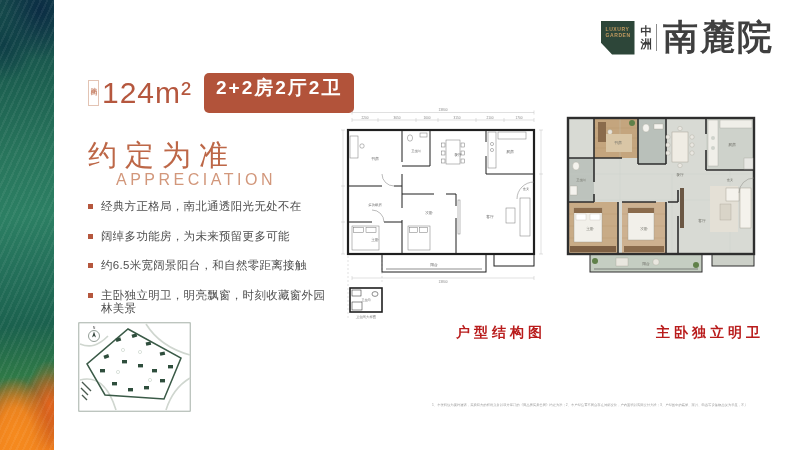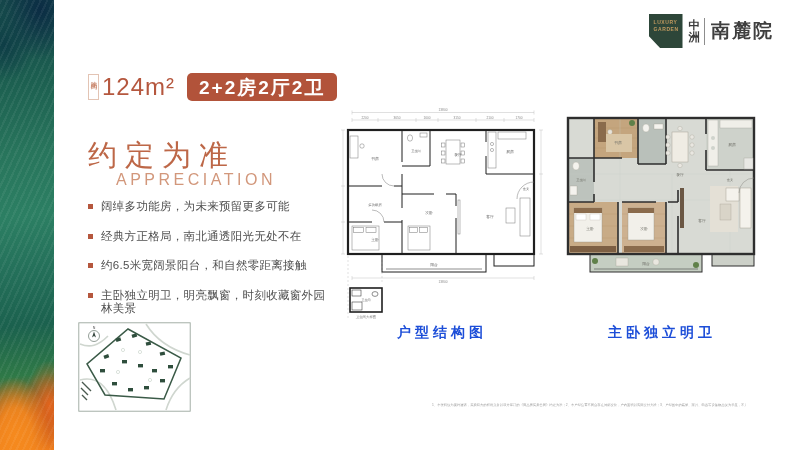--- a/index.html
+++ b/index.html
@@ -31,49 +31,49 @@
   .logo-mark .mark-text {
     position:absolute; top:5px; left:5px; color:#c19a5f; font-size:5px;
     line-height:6.5px; letter-spacing:.6px; font-weight:bold;
   }
   .logo-company {
     display:flex; flex-direction:column; margin-left:6px; color:#3a3a3a;
     font-family:"Liberation Serif", serif; font-size:11.5px; line-height:12.5px; font-weight:bold;
   }
   .logo-divider { width:1px; height:27px; background:#8d8d8d; margin:0 6px 0 4px; }
   .logo-project {
-    font-family:"Liberation Serif", serif; font-size:19px; color:#3f3f3f;
+    font-family:"Liberation Serif", serif; font-size:35px; color:#3f3f3f;
     letter-spacing:2px; font-weight:600;
   }
   
   .area-row { position:absolute; left:88px; top:73px; display:flex; align-items:center; }
   .area-prefix {
     writing-mode:vertical-rl; font-size:6.5px; letter-spacing:1px; color:#c8846a;
     height:26px; margin-right:3px; border:0.5px solid #e3c4b4; padding:1px 0;
   }
-  .area-value { font-size:24px; color:#b5573e; letter-spacing:1px; font-weight:500; }
+  .area-value { font-size:30px; color:#b5573e; letter-spacing:1px; font-weight:500; }
   .spec-badge {
     margin-left:12px; background:#b2533a; color:#ffffff; font-size:19px; font-weight:bold;
-    letter-spacing:2px; padding:2px 12px 0 12px; border-radius:5px;text-align:right;
+    letter-spacing:2px; padding:2px 12px 12px 12px; border-radius:5px;text-align:right;
   }
   
   .intro-title { position:absolute; left:88px; top:136px; font-size:29px; color:#bd6747; letter-spacing:8px; font-weight:500; }
   .intro-subtitle { position:absolute; left:116px; top:171px; font-size:16px; color:#d2977b; letter-spacing:3.5px; }
   .feature-list { position:absolute; left:88px; top:200px; width:240px; list-style:none; }
   .feature-list li {
     position:relative; padding-left:13px; font-size:11.5px; color:#4f4f4f;
     letter-spacing:.3px; margin-bottom:16.5px; line-height:13px;
   }
   .bullet-sq { position:absolute; left:0; top:4px; width:5px; height:5px; background:#b5573e; }
   
   .plan-structure { position:absolute; left:338px; top:106px; }
   .plan-decor { position:absolute; left:560px; top:104px; }
   .plan-label {
     position:absolute; top:324px; font-size:14px; font-weight:bold;
-    letter-spacing:4px; color:#1d4ed8; text-align:center;
+    letter-spacing:4px; color:#b91c1c; text-align:right;
   }
   .label-structure { left:338px; width:208px; }
   .label-decor { left:560px; width:204px; }
   
   .sitemap { position:absolute; left:78px; top:322px; }
   
   .disclaimer {
     position:absolute; left:432px; top:403px; width:570px; font-size:6px; color:#9c9c9c;
     white-space:nowrap; overflow:hidden; transform:scale(0.55); transform-origin:0 0;
   }
@@ -103,22 +103,22 @@
 
   <div class="area-row">
     <span class="area-prefix">建面约</span>
     <span class="area-value">124m²</span>
     <span class="spec-badge">2+2房2厅2卫</span>
   </div>
 
   <div class="intro-title">约定为准</div>
   <div class="intro-subtitle">APPRECIATION</div>
   <ul class="feature-list">
+    <li><span class="bullet-sq"></span><span>经典方正格局，南北通透阳光无处不在</span></li>
     <li><span class="bullet-sq"></span><span>阔绰多功能房，为未来预留更多可能</span></li>
-    <li><span class="bullet-sq"></span><span>经典方正格局，南北通透阳光无处不在</span></li>
     <li><span class="bullet-sq"></span><span>约6.5米宽阔景阳台，和自然零距离接触</span></li>
     <li><span class="bullet-sq"></span><span>主卧独立明卫，明亮飘窗，时刻收藏窗外园林美景</span></li>
   </ul>
 
   <div class="plan-structure">
     <svg width="208" height="216" viewBox="0 0 208 216">
 
       <g stroke="#b0b0b0" stroke-width="0.4" fill="none">
         <line x1="14" y1="6.5" x2="196" y2="6.5"></line>
         <line x1="14" y1="4.5" x2="14" y2="8.5"></line>

